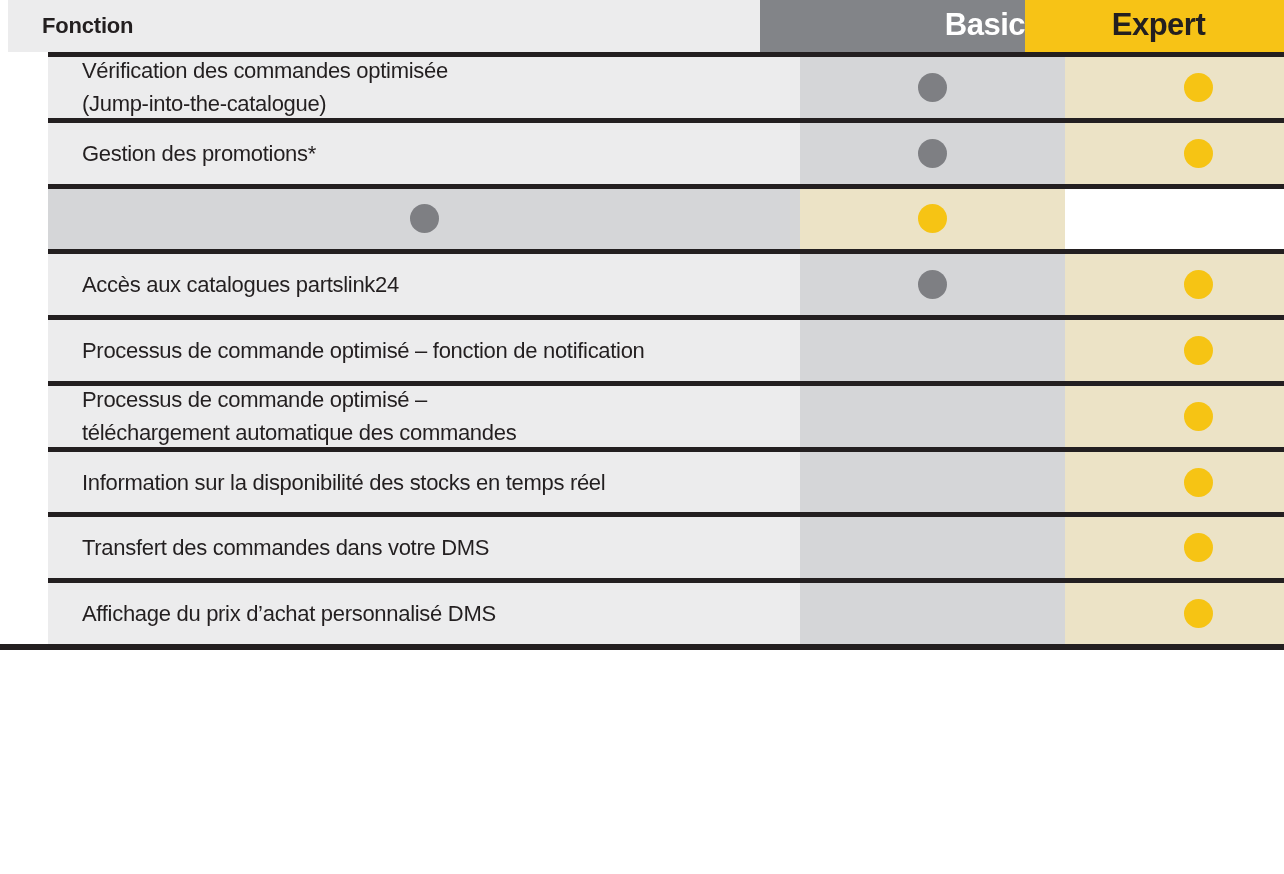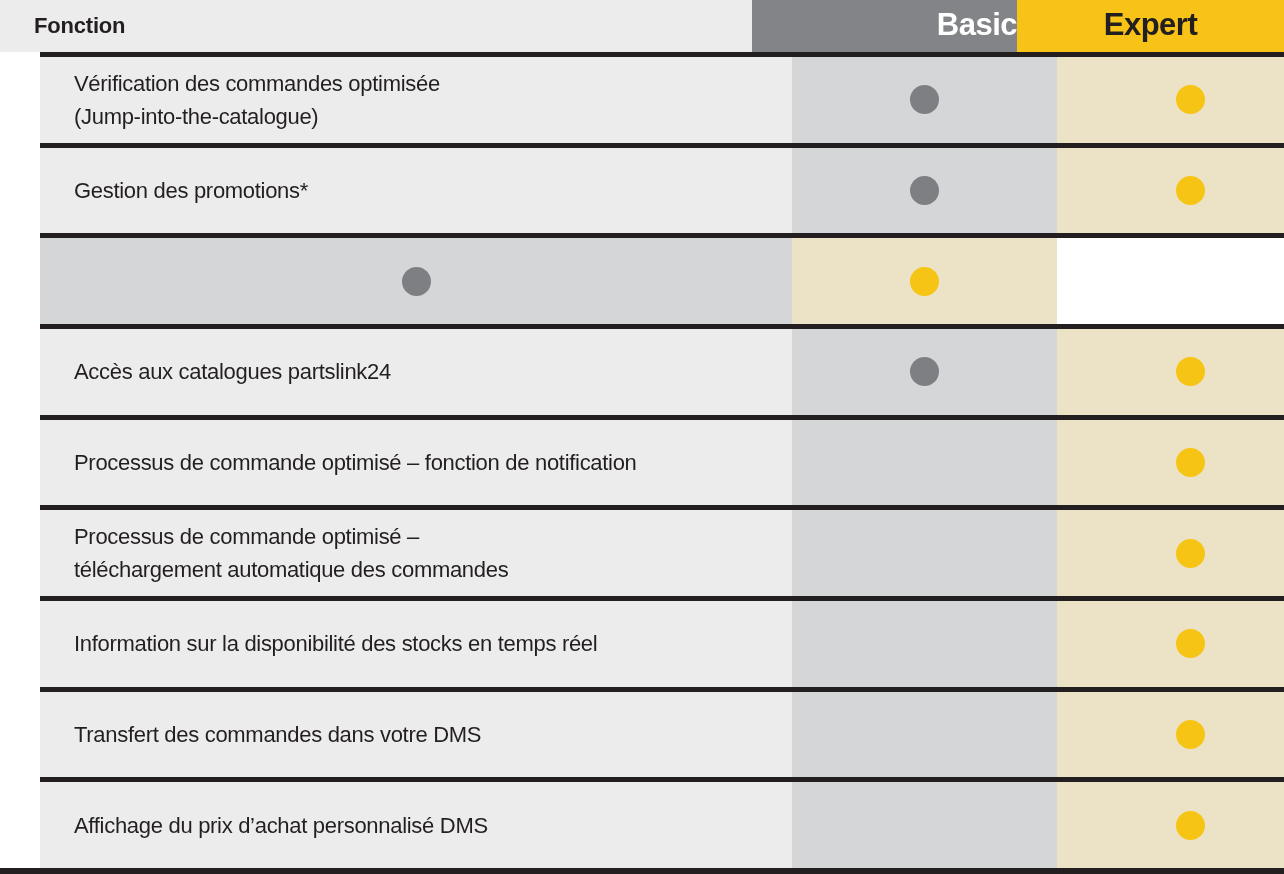--- a/index.html
+++ b/index.html
@@ -16,24 +16,25 @@
     --c-head-expert-text:#231f20;
   }
   *{margin:0;padding:0;box-sizing:border-box;}
   html,body{width:1284px;height:874px;overflow:hidden;}
   body{
     font-family:"Liberation Sans", sans-serif;
     color:var(--c-text);
     background:#ffffff;
   }
   .table{
-    width:1284px;height:874px;
+    width:1284px;height:650px;
     display:grid;
     grid-template-rows:52px repeat(9, 1fr);
     border-bottom:6px solid var(--c-line);
+    padding-left:8px;
   }
   .row{
     display:grid;
     grid-template-columns:752px 265px 267px;
     min-height:0;
   }
   .body-row{border-top:5px solid var(--c-line);margin-left:40px;}
   .cell{
     display:flex;
     flex-direction:column;

